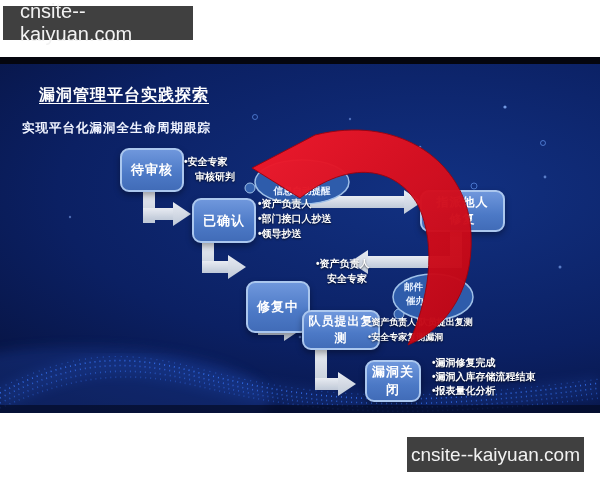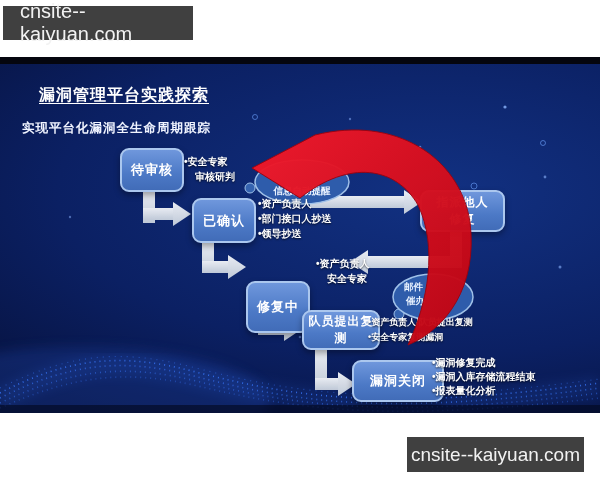--- a/index.html
+++ b/index.html
@@ -24,21 +24,21 @@
 
   .node{position:absolute;display:flex;flex-direction:column;align-items:center;justify-content:center;
         background:linear-gradient(180deg,#6f97dc 0%,#4c79c6 60%,#416cb8 100%);
         border:2px solid #abc7ee;border-radius:9px;color:#fff;font-weight:bold;
         box-sizing:border-box;text-align:center;z-index:2;letter-spacing:1px;
         box-shadow:0 3px 6px rgba(0,0,0,.35);}
   .n-pending{left:120px;top:91px;width:64px;height:44px;font-size:13px;}
   .n-confirmed{left:192px;top:141px;width:64px;height:45px;font-size:13px;}
   .n-fixing{left:246px;top:193px;width:64px;height:52px;font-size:13px;margin-top:31px;}
   .n-unfixed{left:302px;top:253px;width:78px;height:40px;font-size:12px;}
-  .n-closed{left:352px;top:303px;width:92px;height:42px;font-size:13px;}
+  .n-closed{left:365px;top:303px;width:56px;height:42px;font-size:13px;}
   .n-reassign{left:420px;top:133px;width:85px;height:42px;font-size:12px;line-height:1.45;}
 
   .ann{position:absolute;color:#ffffff;font-weight:bold;font-size:10px;line-height:15px;
        white-space:nowrap;z-index:2;text-shadow:0 1px 2px rgba(0,0,0,.7);}
   .ann .ind{padding-left:11px;}
   .a-pending{left:184px;top:97px;}
   .a-confirmed{left:258px;top:139px;}
   .a-fixing{left:316px;top:199px;}
   .a-unfixed{left:368px;top:258px;font-size:9px;}
   .a-closed{left:432px;top:299px;line-height:14px;}

